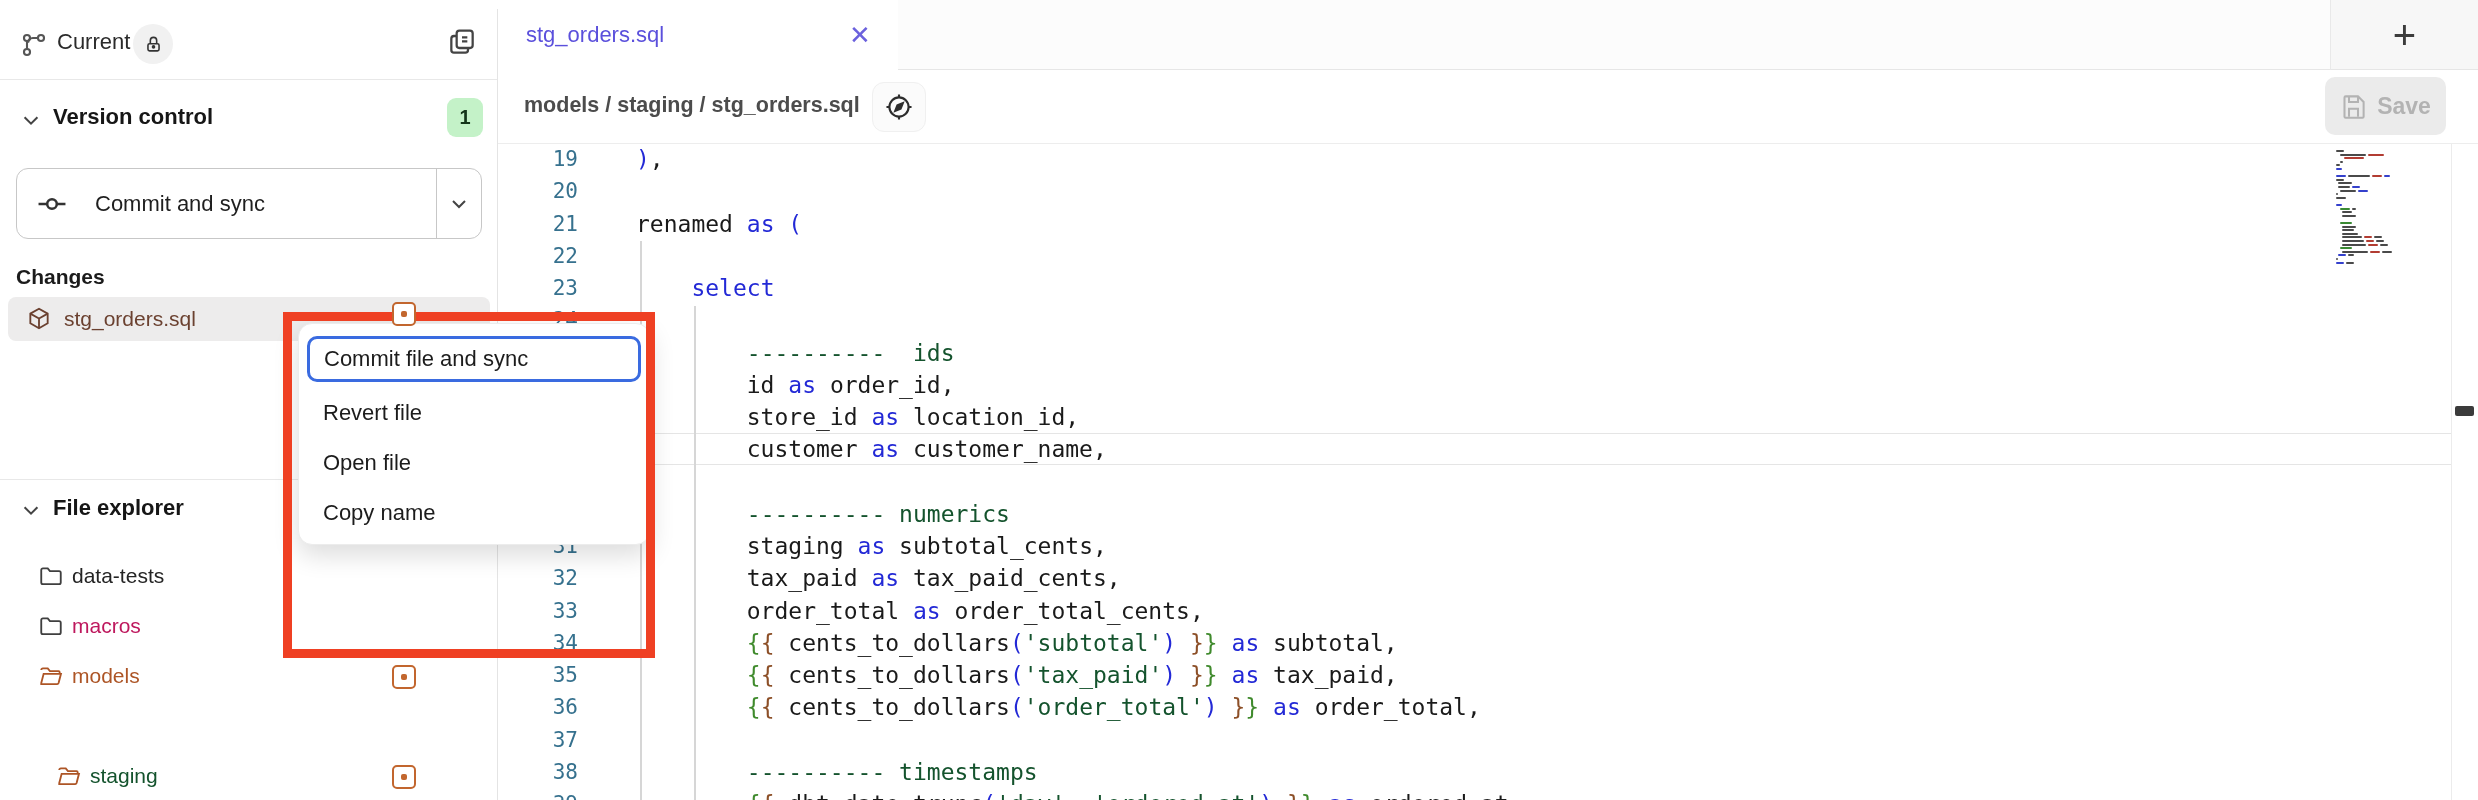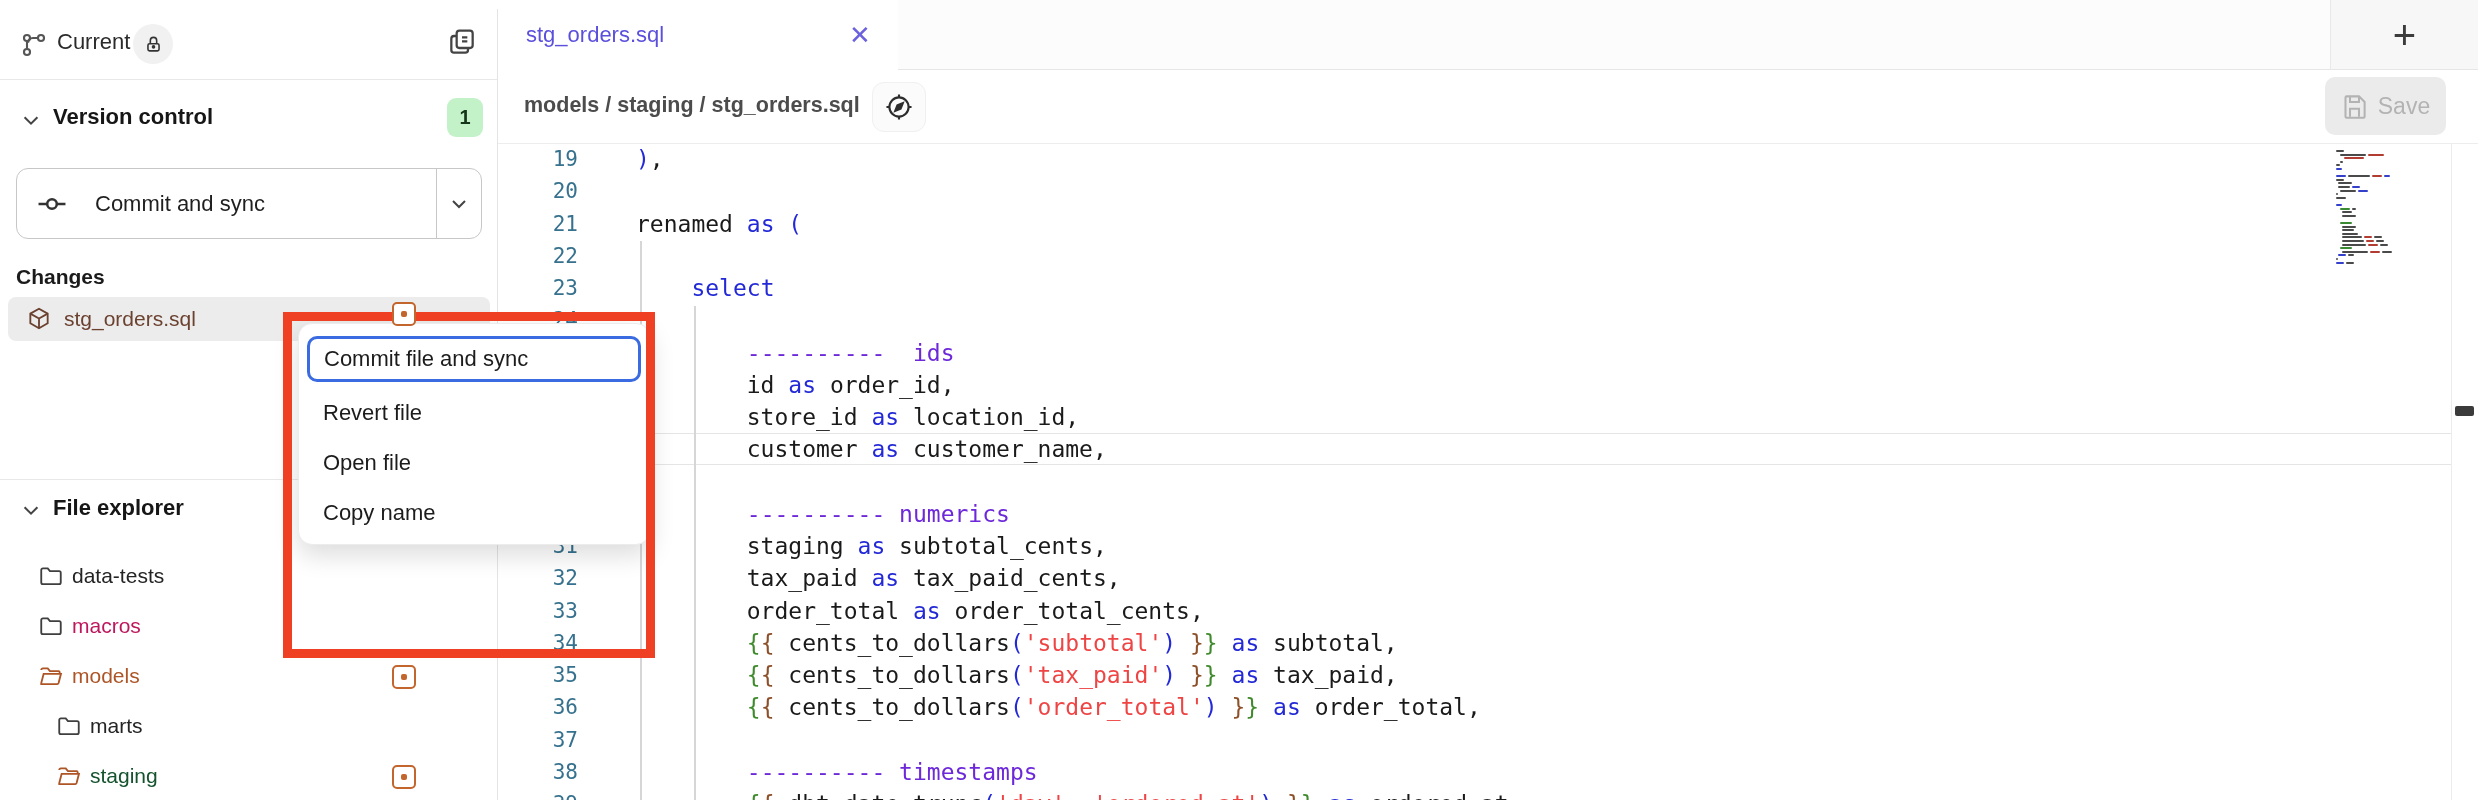--- a/index.html
+++ b/index.html
@@ -37,28 +37,28 @@
   #tabbar-rest{left:898px;top:0;width:1432px;height:70px;background:#fcfcfc;border-bottom:1px solid #e6e6e6;box-sizing:border-box;}
   #tabbar-right{left:2330px;top:0;width:148px;height:70px;background:#f7f7f7;border-bottom:1px solid #e6e6e6;
                 border-left:1px solid #e9e9e9;box-sizing:border-box;display:flex;align-items:center;justify-content:center;}
   #plus-btn{font-size:40px;font-weight:300;color:#3c3c3c;line-height:1;}
   #crumb-row{left:498px;top:70px;width:1980px;height:74px;background:#fff;border-bottom:1px solid #ededed;box-sizing:border-box;}
   #breadcrumb{position:absolute;left:26px;top:23px;font-size:21.5px;color:#4c4c4c;font-weight:bold;}
   #compass-chip{position:absolute;left:374px;top:12px;width:52px;height:48px;background:#fbfbfb;
                 border:1px solid #f0f0f0;border-radius:12px;display:flex;align-items:center;justify-content:center;}
   #save-btn{position:absolute;left:1827px;top:7px;width:121px;height:58px;background:#ebebeb;border-radius:10px;
             display:flex;align-items:center;justify-content:center;gap:10px;}
-  #save-label{font-size:23px;font-weight:400;color:#b3b3b3;}
+  #save-label{font-size:23px;font-weight:700;color:#b3b3b3;}
   
   #editor{left:498px;top:144px;width:1980px;height:656px;background:#fff;overflow:hidden;}
   .gutter-num{position:absolute;left:0;width:80px;text-align:right;font-family:"DejaVu Sans Mono",monospace;
               font-size:21px;color:#36718e;line-height:32px;}
   .code-line{position:absolute;left:138px;white-space:pre;font-family:"DejaVu Sans Mono",monospace;
              font-size:23px;line-height:32px;color:#1a1a1a;}
-  .tk-d{color:#1a1a1a}.tk-k{color:#2329d6}.tk-c{color:#6d28d9}.tk-s{color:#ef4444}
+  .tk-d{color:#1a1a1a}.tk-k{color:#2329d6}.tk-c{color:#14532d}.tk-s{color:#14532d}
   .tk-j1{color:#3f8a2c}.tk-j2{color:#8c4f27}
   .guide{position:absolute;width:1.5px;background:#d6d6d6;}
   #cur-line{position:absolute;left:100px;width:1853px;height:32px;border-top:1px solid #e5e5e5;
             border-bottom:1px solid #e5e5e5;box-sizing:border-box;}
   #minimap{position:absolute;left:1838px;top:6px;width:74px;height:122px;}
   .mm-seg{position:absolute;height:2px;border-radius:1px;}
   #scroll-div{position:absolute;left:1953px;top:0;width:1px;height:656px;background:#ececec;}
   #scroll-thumb{position:absolute;left:1957px;top:262px;width:19px;height:10px;background:#3b3b3b;border-radius:2px;}
   
   #ctx-menu{left:298px;top:323px;width:350px;background:#fff;border:1px solid #ececec;border-radius:14px;
@@ -164,28 +164,20 @@
               <path d="M3 6.5A1.5 1.5 0 0 1 4.5 5H9l2 2.5h8a1 1 0 0 1 1 1V10"></path>
               <path d="M3 18.5L5.2 10h16L19 18.5a1.4 1.4 0 0 1-1.35 1H3z"></path>
             </svg>
           </span>
           <span class="tree-label" style="position:absolute;left:72px;color:#ad5526;">models</span>
           <span style="position:absolute;left:392px;top:14px;">
             <span class="mod-box" style="display:flex;">
               <span class="dot"></span>
             </span>
           </span>
-        </div>
-        <div class="tree-row" style="top: 150px;">
-          <span style="position:absolute;left:56px;top:12px;">
-            <svg width="26" height="26" viewBox="0 0 24 24" fill="none" stroke="#3f3f3f" stroke-width="1.7">
-              <path d="M3 6.5a1.5 1.5 0 0 1 1.5-1.5H9l2 2.5h8.5A1.5 1.5 0 0 1 21 9v9a1.5 1.5 0 0 1-1.5 1.5h-15A1.5 1.5 0 0 1 3 18z"></path>
-            </svg>
-          </span>
-          <span class="tree-label" style="position:absolute;left:90px;color:#242424;">marts</span>
         </div>
         <div class="tree-row" style="top: 200px;">
           <span style="position:absolute;left:56px;top:12px;">
             <svg width="26" height="26" viewBox="0 0 24 24" fill="none" stroke="#ad5526" stroke-width="1.7">
               <path d="M3 6.5A1.5 1.5 0 0 1 4.5 5H9l2 2.5h8a1 1 0 0 1 1 1V10"></path>
               <path d="M3 18.5L5.2 10h16L19 18.5a1.4 1.4 0 0 1-1.35 1H3z"></path>
             </svg>
           </span>
           <span class="tree-label" style="position:absolute;left:90px;color:#14532d;">staging</span>
           <span style="position:absolute;left:392px;top:14px;">

